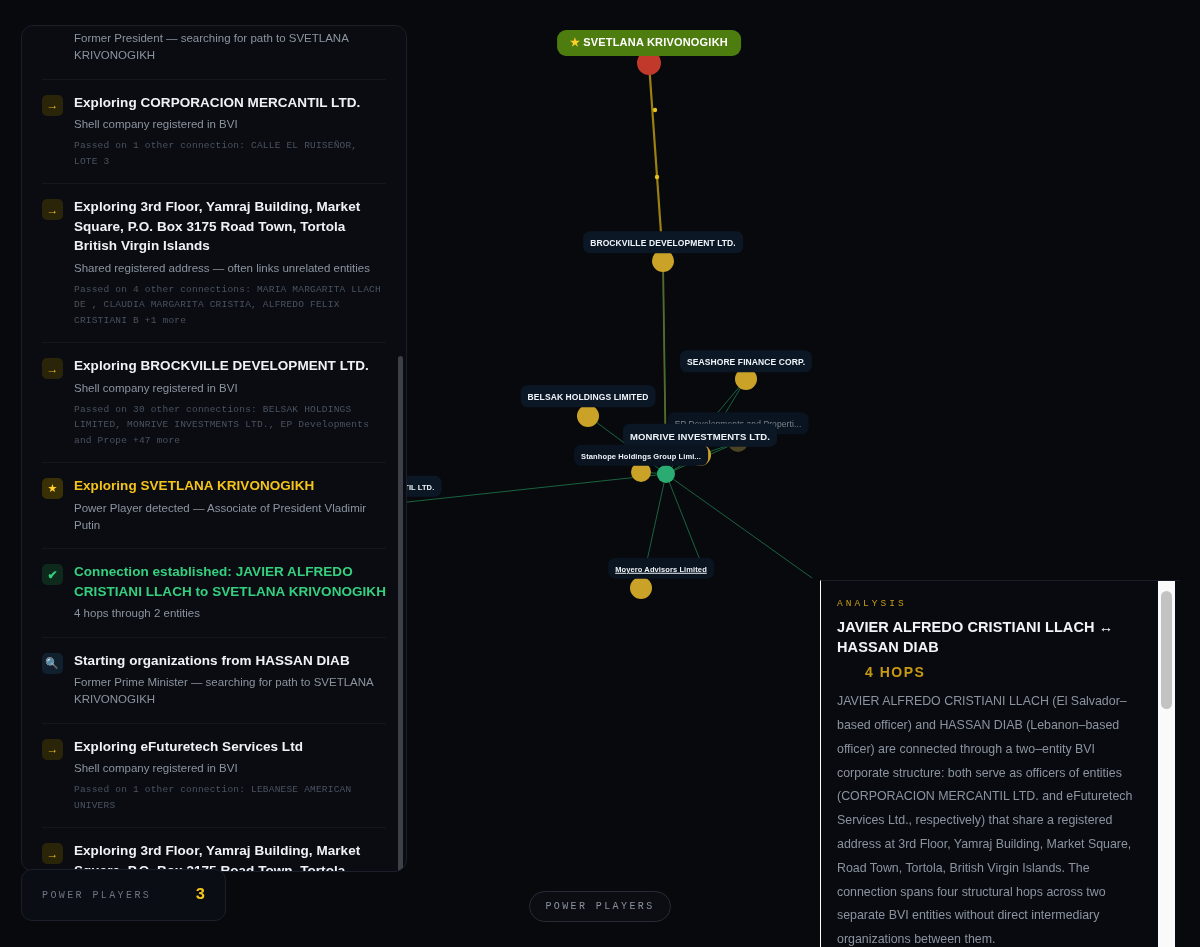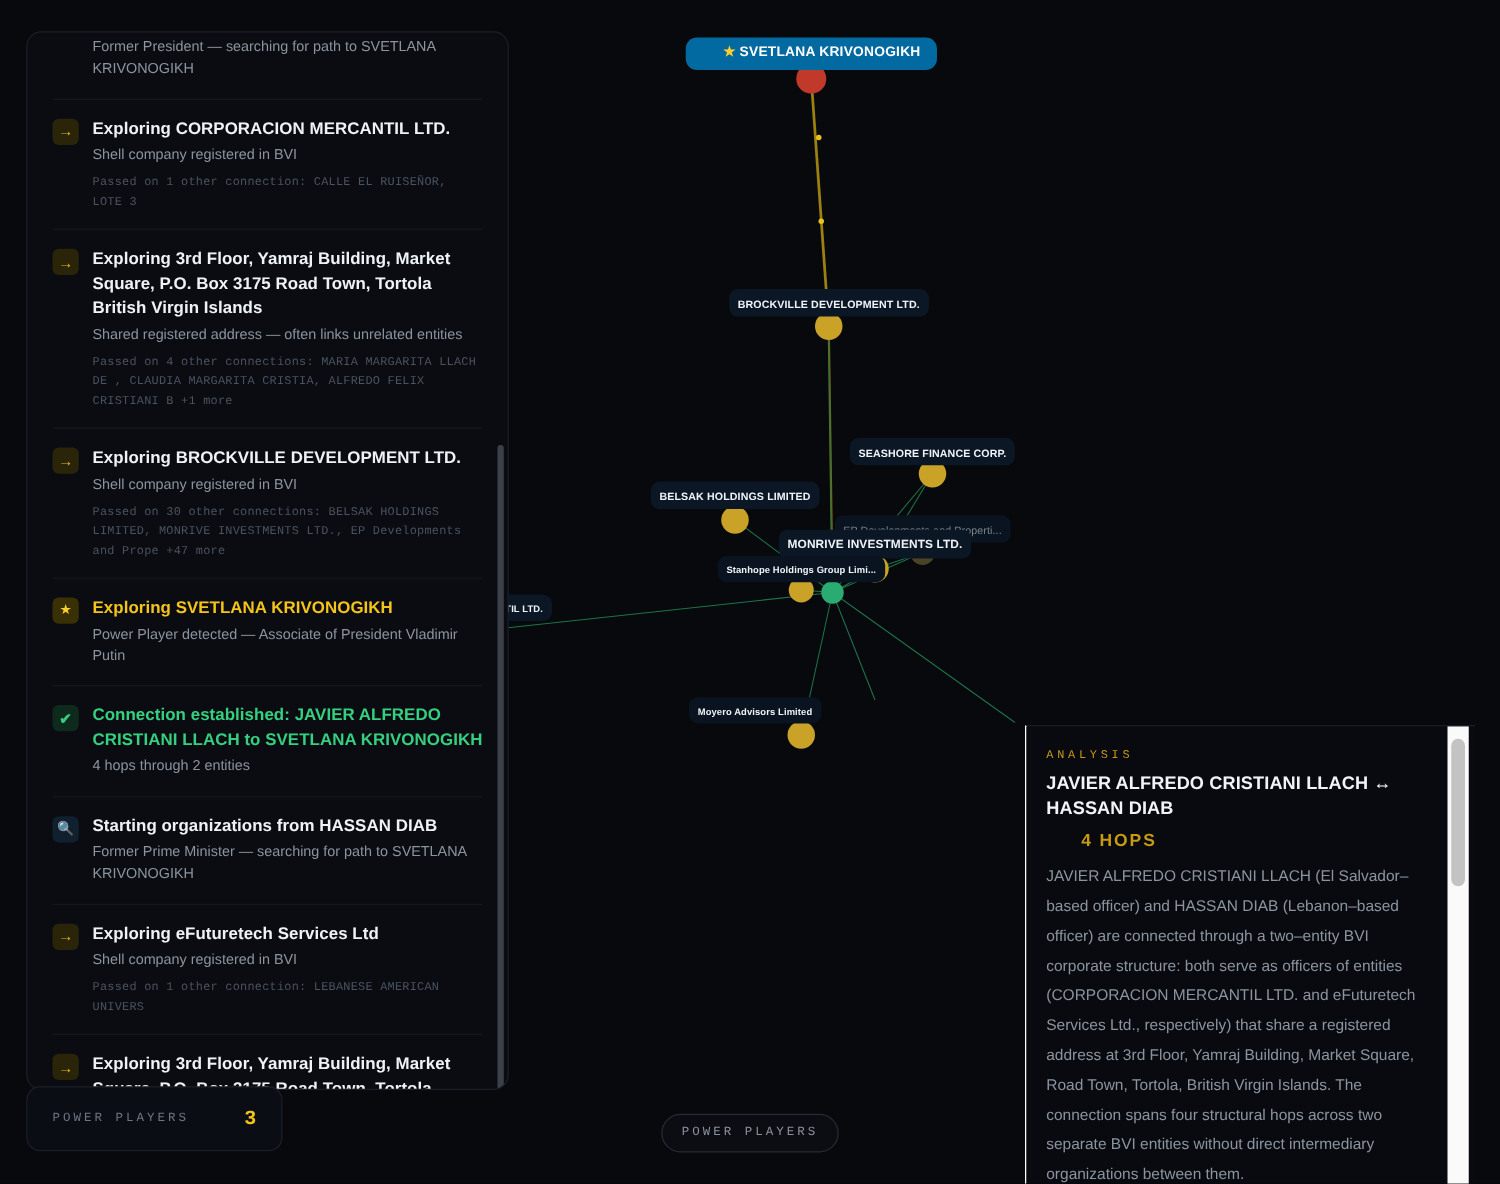--- a/index.html
+++ b/index.html
@@ -25,26 +25,26 @@
     font-weight:700;
     letter-spacing:.1px;
     white-space:nowrap;
     transform:translate(-50%,-50%);
     line-height:1;
     pointer-events:none;
   }
   .node-label.dim{color:#7b858f;font-weight:400;}
   .node-label.mid{background:#0a1420;}
   .node-label.target{
-    background:#0369a1;
+    background:#4d7c0f;
     color:#ffffff;
     font-size:11px;
     font-weight:700;
     border-radius:9px;
-    padding:7px 13px 8px 30px;
+    padding:7px 13px 8px 13px;
     letter-spacing:.2px;
     text-align:right;
   }
   .node-label.target .star{color:#ffcf2b;font-size:11px;margin-right:3px;}
 
   
   .log-panel{
     position:absolute;left:21px;top:25px;width:384px;height:845px;
     background:#0a0c12;
     border:1px solid #1b1f2a;
@@ -198,21 +198,21 @@
       </g>
     </svg>
 
     <div class="node-label target" style="left:649px;top:43px;"><span class="star">★</span><span>SVETLANA KRIVONOGIKH</span></div>
     <div class="node-label" style="left:663px;top:242px;">BROCKVILLE DEVELOPMENT LTD.</div>
     <div class="node-label" style="left:746px;top:361px;">SEASHORE FINANCE CORP.</div>
     <div class="node-label" style="left:588px;top:396px;">BELSAK HOLDINGS LIMITED</div>
     <div class="node-label dim mid" style="left:738px;top:423px;">EP Developments and Properti...</div>
     <div class="node-label" style="left:700px;top:435px;font-size:9.5px;">MONRIVE INVESTMENTS LTD.</div>
     <div class="node-label mid" style="left:641px;top:455px;font-size:7.5px;">Stanhope Holdings Group Limi...</div>
-    <div class="node-label mid" style="left:604px;top:568px;font-size:7.5px;">Moyero Advisors Limited</div>
+    <div class="node-label mid" style="left:661px;top:568px;font-size:7.5px;text-decoration:underline;">Moyero Advisors Limited</div>
     <div class="node-label" style="left:416px;top:486px;font-size:7.5px;">...TIL LTD.</div>
   </div>
 
   <div class="log-panel">
     <div class="log-scroll" id="log-scroll">
         <div class="log-entry partial">
           <div class="ic blank"></div>
           <div class="log-body">
             <div class="log-sub">Former President — searching for path to SVETLANA KRIVONOGIKH</div>
           </div>

